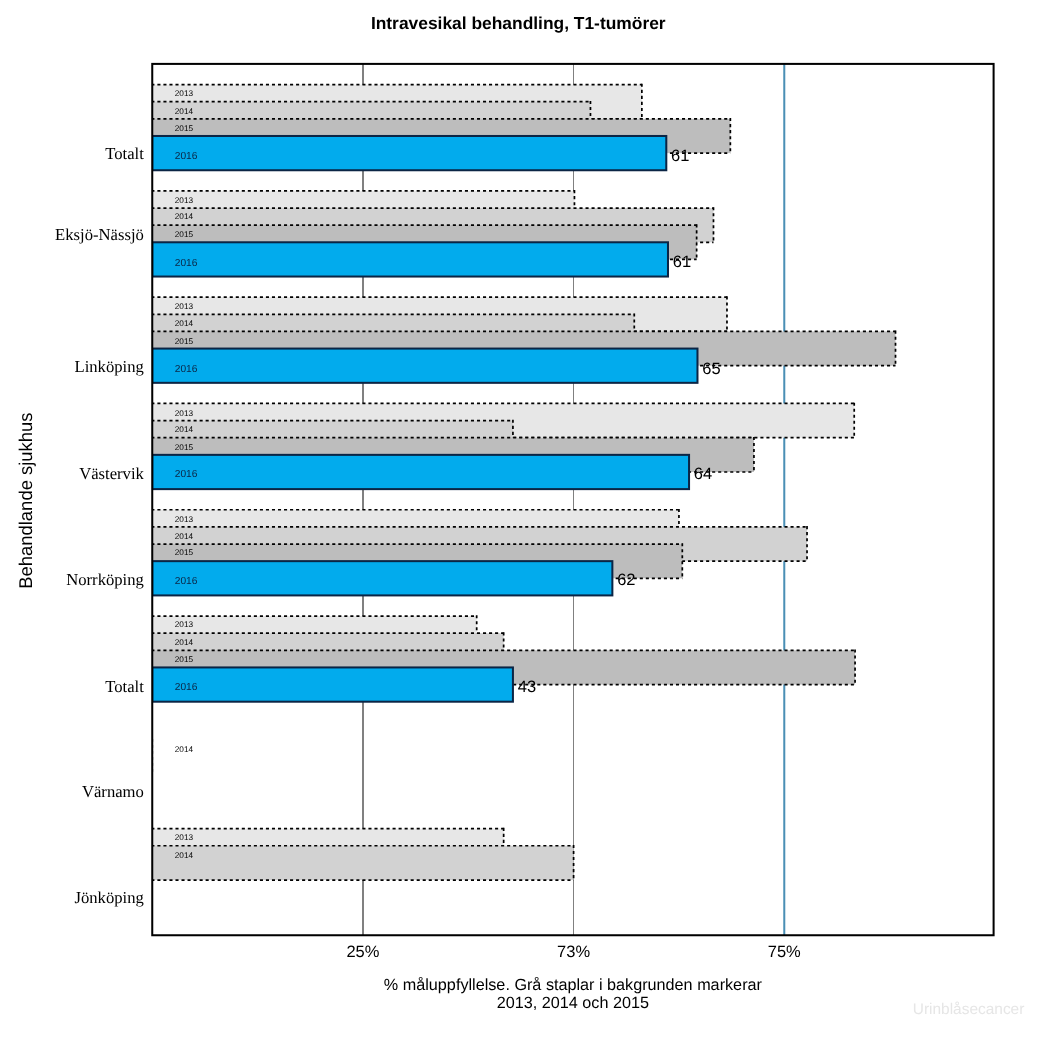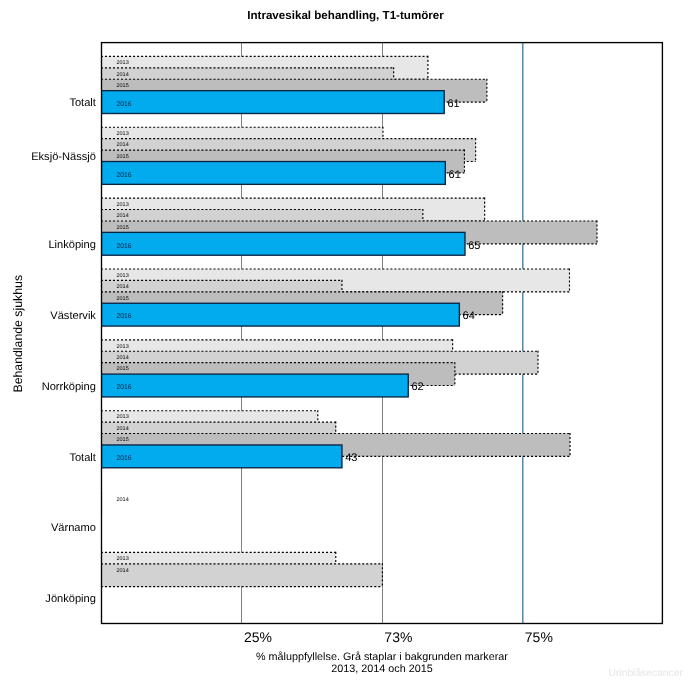--- a/index.html
+++ b/index.html
@@ -10,22 +10,22 @@
   .abs{position:absolute;}
 
   #title{left:0;top:8.9px;width:700px;text-align:center;
          font-size:11.6px;font-weight:bold;transform:translateX(-4.5px);}
 
   #canvas{left:0;top:0;width:700px;height:696px;}
 
   .ylab-in{position:absolute;font-size:5.5px;white-space:nowrap;color:#000;}
   .ylab-in.big{font-size:6.8px;color:#0b2545;}
   .vallab{position:absolute;font-size:11px;white-space:nowrap;}
-  .catlab{position:absolute;text-align:center;font-size:11.1px;white-space:nowrap;}
-  .ticklab{position:absolute;font-size:14px;text-align:right;width:60px;}
+  .catlab{position:absolute;text-align:center;font-size:11.1px;white-space:nowrap;font-family:Liberation Serif, serif;}
+  .ticklab{position:absolute;font-size:11px;text-align:center;width:60px;}
 
   #ylabel{left:0;top:0;font-size:12.3px;transform-origin:0 0;white-space:nowrap;}
   #xlab{position:absolute;width:700px;text-align:center;font-size:10.8px;line-height:12.6px;}
   #watermark{position:absolute;font-size:10.3px;color:#e6e6e6;white-space:nowrap;}
 </style>
 </head>
 <body>
 
 <div id="fig">
   <div id="title" class="abs">Intravesikal behandling, T1-tumörer</div>

